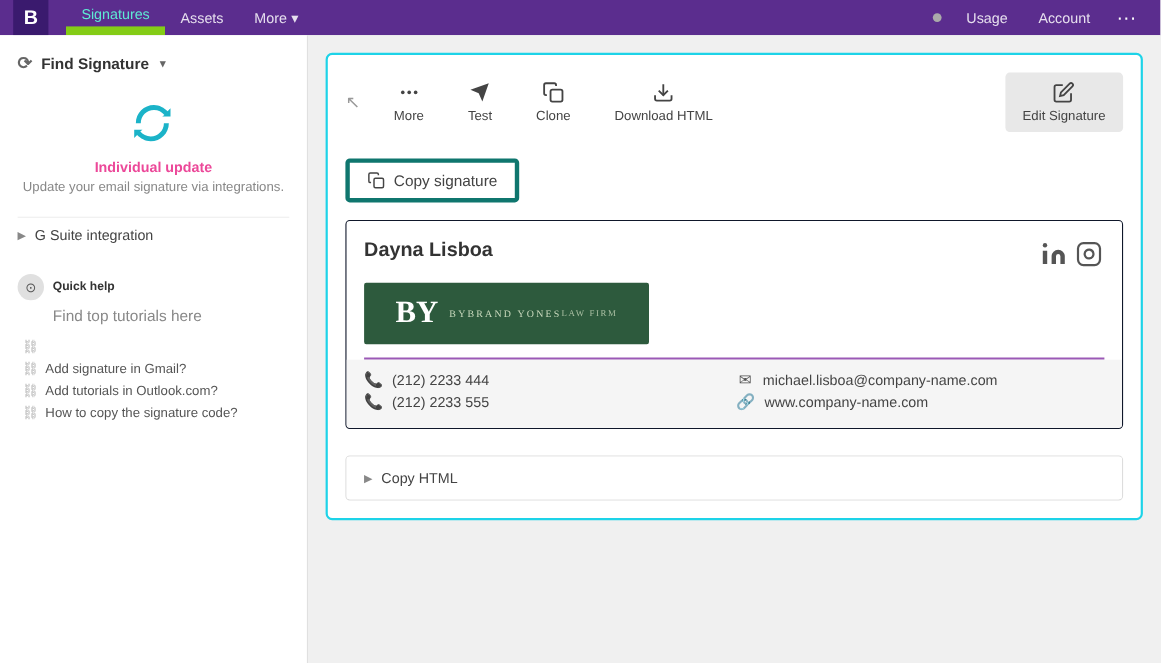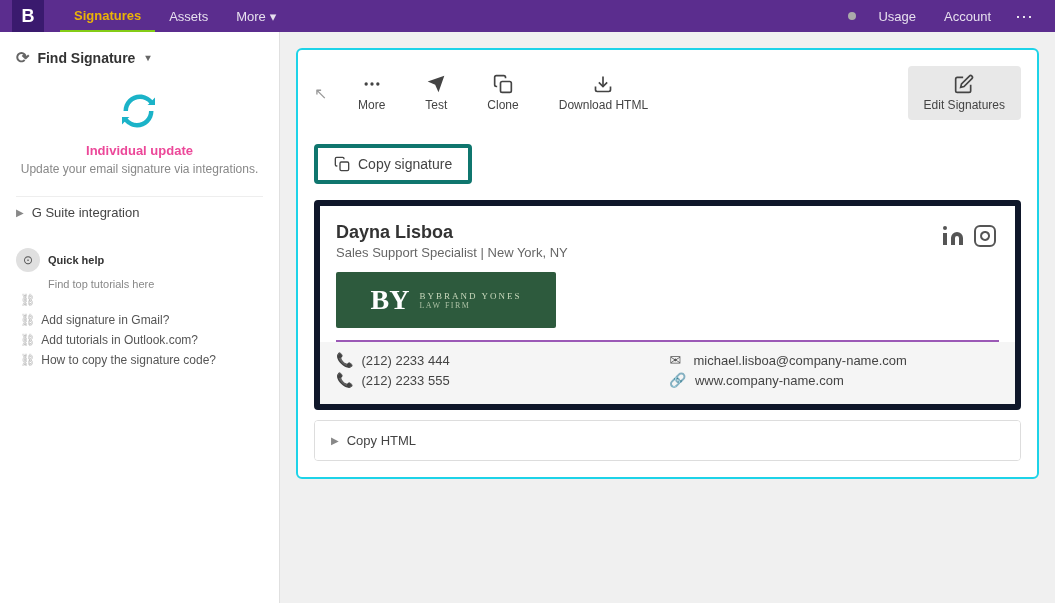--- a/index.html
+++ b/index.html
@@ -30,23 +30,23 @@
       color: rgba(255,255,255,0.85);
       padding: 0 14px;
       height: 32px;
       display: flex;
       align-items: center;
       cursor: pointer;
       font-size: 13px;
       gap: 4px;
     }
     .nav-item.active {
-      color: #eab308;
-      font-weight: 700;
-      border-bottom: 2px solid #84cc16;
+      color: #5eead4;
+      font-weight: 400;
+      border-bottom: 8px solid #84cc16;
     }
     .nav-spacer { flex: 1; }
     .nav-dot {
       width: 8px; height: 8px;
       background: #aaa;
       border-radius: 50%;
       margin-right: 8px;
     }
     .nav-more-dots {
       color: white;
@@ -138,23 +138,24 @@
       justify-content: center;
       font-size: 12px;
       color: #555;
     }
     .quick-help-title {
       font-weight: 600;
       font-size: 11px;
       color: #333;
     }
     .quick-help-sub {
-      font-size: 11px;
+      font-size: 14px;
       color: #888;
       margin-left: 32px;
+      margin-bottom: 10px;
     }
     .help-link {
       display: flex;
       align-items: center;
       gap: 6px;
       font-size: 12px;
       color: #555;
       padding: 3px 0 3px 4px;
       cursor: pointer;
     }
@@ -220,24 +221,25 @@
       border: 4px solid #0f766e;
       border-radius: 4px;
       cursor: pointer;
       font-size: 14px;
       color: #444;
       margin-bottom: 16px;
     }
 
     
     .sig-card {
-      border: 6px solid #0f172a;
+      border: 1px solid #0f172a;
       border-radius: 4px;
       overflow: hidden;
-      margin-bottom: 10px;
+      margin-bottom: 24px;
+      text-align: center;
     }
     .sig-card-header {
       display: flex;
       align-items: flex-start;
       justify-content: space-between;
       padding: 16px 16px 0;
     }
     .sig-name {
       font-size: 18px;
       font-weight: 600;
@@ -259,37 +261,37 @@
       align-items: center;
       justify-content: center;
       font-size: 18px;
       color: #555;
     }
     .sig-logo-section {
       padding: 12px 16px;
     }
     .sig-logo {
       background: #2d5a3d;
-      width: 220px;
+      width: 259px;
       height: 56px;
       display: flex;
       align-items: center;
       justify-content: center;
       gap: 10px;
       border-radius: 2px;
     }
     .logo-letters {
       font-size: 28px;
       font-weight: bold;
       color: white;
       font-family: Georgia, serif;
     }
     .logo-text-block {
       display: flex;
-      flex-direction: column;
+      flex-direction: row;
       color: #c8d8bc;
       font-size: 9px;
       letter-spacing: 2px;
       text-transform: uppercase;
       font-family: Georgia, serif;
     }
     .logo-text-block .firm {
       font-size: 8px;
       letter-spacing: 1.5px;
       opacity: 0.8;
@@ -441,37 +443,36 @@
               <line x1="12" y1="15" x2="12" y2="3" stroke="currentColor" stroke-width="2"></line>
             </svg>
           <span>Download HTML</span>
         </button>
 
         <button class="toolbar-btn edit-btn">
           <svg viewBox="0 0 24 24">
               <path d="M11 4H4a2 2 0 00-2 2v14a2 2 0 002 2h14a2 2 0 002-2v-7" fill="none" stroke="currentColor" stroke-width="2"></path>
               <path d="M18.5 2.5a2.121 2.121 0 013 3L12 15l-4 1 1-4 9.5-9.5z" fill="none" stroke="currentColor" stroke-width="2"></path>
             </svg>
-          <span>Edit Signatures</span>
+          <span>Edit Signature</span>
         </button>
       </div>
 
       <button class="copy-sig-btn">
         <svg width="16" height="16" viewBox="0 0 24 24" fill="none" stroke="currentColor" stroke-width="2">
           <rect x="9" y="9" width="13" height="13" rx="2" ry="2"></rect>
           <path d="M5 15H4a2 2 0 01-2-2V4a2 2 0 012-2h9a2 2 0 012 2v1"></path>
         </svg>
         <span>Copy signature</span>
       </button>
 
       <div class="sig-card">
         <div class="sig-card-header">
           <div>
             <div class="sig-name">Dayna Lisboa</div>
-            <div class="sig-title">Sales Support Specialist | New York, NY</div>
           </div>
           <div class="social-icons">
             <span class="social-icon">
               <svg width="24" height="24" viewBox="0 0 24 24" fill="currentColor">
                   <path d="M16 8a6 6 0 016 6v7h-4v-7a2 2 0 00-2-2 2 2 0 00-2 2v7h-4v-7a6 6 0 016-6zM2 9h4v12H2z"></path>
                   <circle cx="4" cy="4" r="2"></circle>
                 </svg>
             </span>
             <span class="social-icon">
               <svg width="24" height="24" viewBox="0 0 24 24" fill="none" stroke="currentColor" stroke-width="2">

